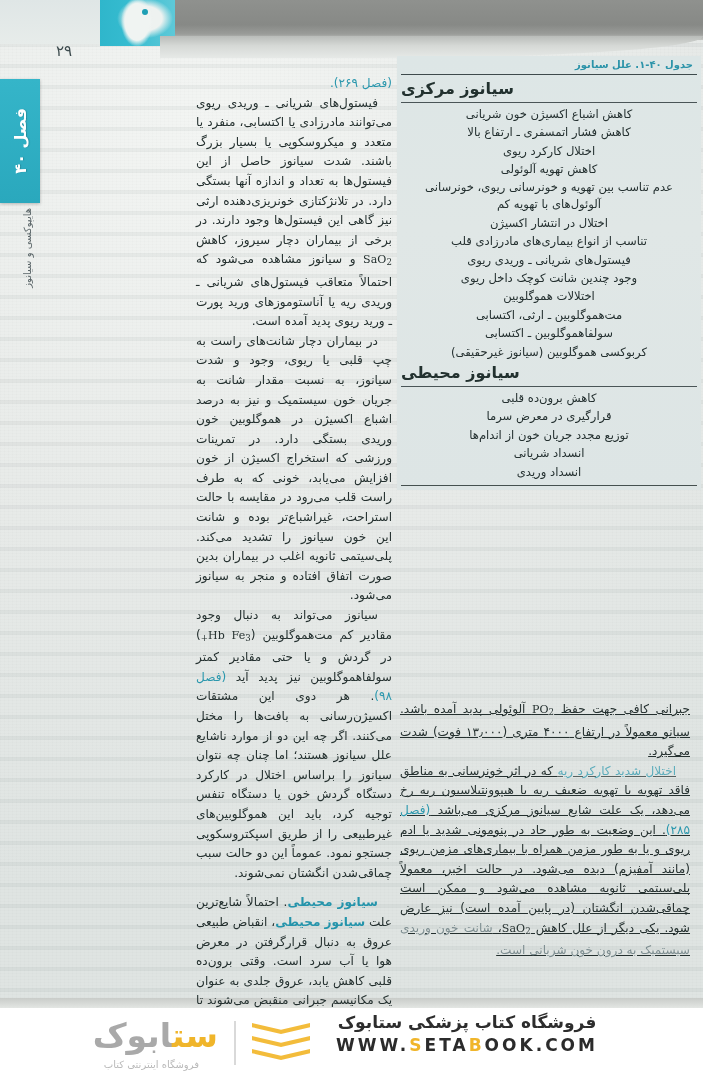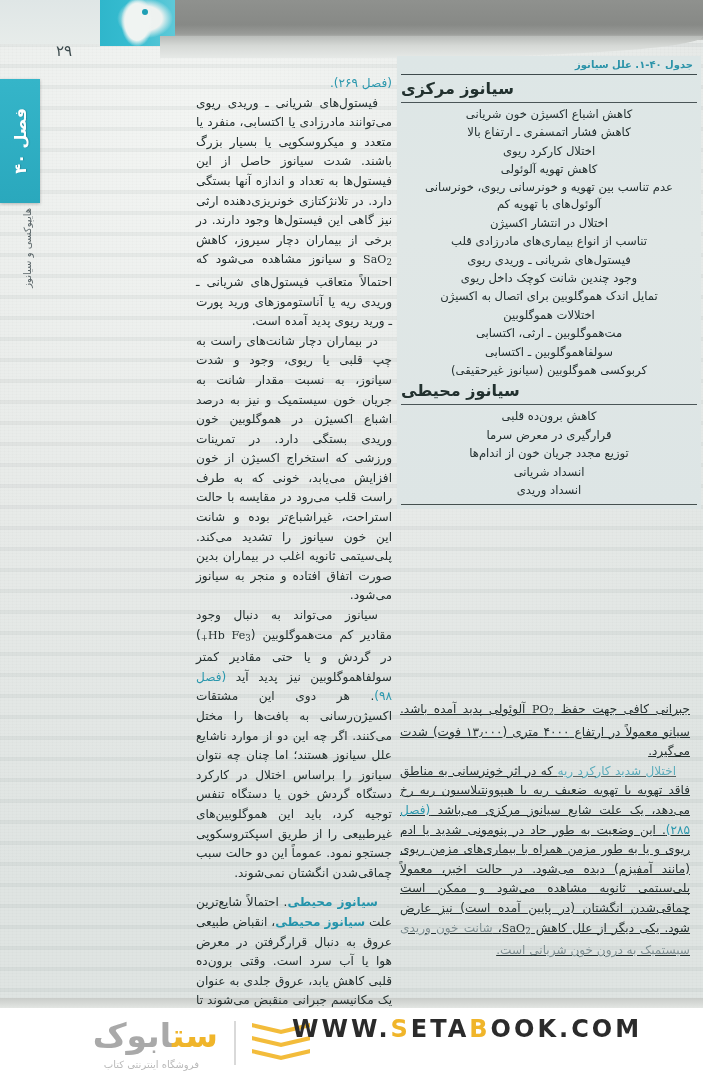--- a/index.html
+++ b/index.html
@@ -167,21 +167,21 @@
   }
   .chev i:nth-child(1){top:4px;opacity:.95;}
   .chev i:nth-child(2){top:17px;opacity:.95;}
   .chev i:nth-child(3){top:30px;opacity:.95;}
 
   .foot-text{
     position:absolute;right:26px;top:1012px;width:420px;text-align:center;
   }
   .foot-fa{font-size:17px;color:#2d2d2d;font-weight:bold;letter-spacing:.2px;}
   .foot-url{
-    direction:ltr;font-size:24px;font-weight:bold;color:#2b2b2b;
+    direction:ltr;font-size:17px;font-weight:bold;color:#2b2b2b;
     letter-spacing:3px;margin-top:3px;
     font-family:"DejaVu Sans","Liberation Sans",sans-serif;
   }
   .foot-url .hl{color:#f0b52a;}
 </style>
 </head>
 <body>
 
 <div class="scan-root">
 
@@ -236,21 +236,20 @@
     <div>
       <div class="tbl-row">کاهش اشباع اکسیژن خون شریانی</div>
       <div class="tbl-row">کاهش فشار اتمسفری ـ ارتفاع بالا</div>
       <div class="tbl-row">اختلال کارکرد ریوی</div>
       <div class="tbl-row">کاهش تهویه آلوئولی</div>
       <div class="tbl-row wide">عدم تناسب بین تهویه و خونرسانی ریوی، خونرسانی آلوئول‌های با تهویه کم</div>
       <div class="tbl-row">اختلال در انتشار اکسیژن</div>
       <div class="tbl-row">تناسب از انواع بیماری‌های مادرزادی قلب</div>
       <div class="tbl-row">فیستول‌های شریانی ـ وریدی ریوی</div>
       <div class="tbl-row">وجود چندین شانت کوچک داخل ریوی</div>
-      <div class="tbl-row">تمایل اندک هموگلوبین برای اتصال به اکسیژن</div>
       <div class="tbl-row">اختلالات هموگلوبین</div>
       <div class="tbl-row">مت‌هموگلوبین ـ ارثی، اکتسابی</div>
       <div class="tbl-row">سولفاهموگلوبین ـ اکتسابی</div>
       <div class="tbl-row">کربوکسی هموگلوبین (سیانوز غیرحقیقی)</div>
     </div>
 
     <div class="tbl-head">سیانوز محیطی</div>
     <div class="rule-thin"></div>
 
     <div>
@@ -278,16 +277,17 @@
         <i></i>
     </div>
     <div class="logo-div"></div>
     <div class="logo-mark">
       <div class="logo-word"><span class="y">ست</span>ابوک</div>
       <div class="logo-sub">فروشگاه اینترنتی کتاب</div>
     </div>
   </div>
 
   <div class="foot-text">
+    <div class="foot-fa">فروشگاه کتاب پزشکی ستابوک</div>
     <div class="foot-url">WWW.<span class="hl">S</span>ETA<span class="hl">B</span>OOK.COM</div>
   </div>
 
 </div>
 
 </body></html>

